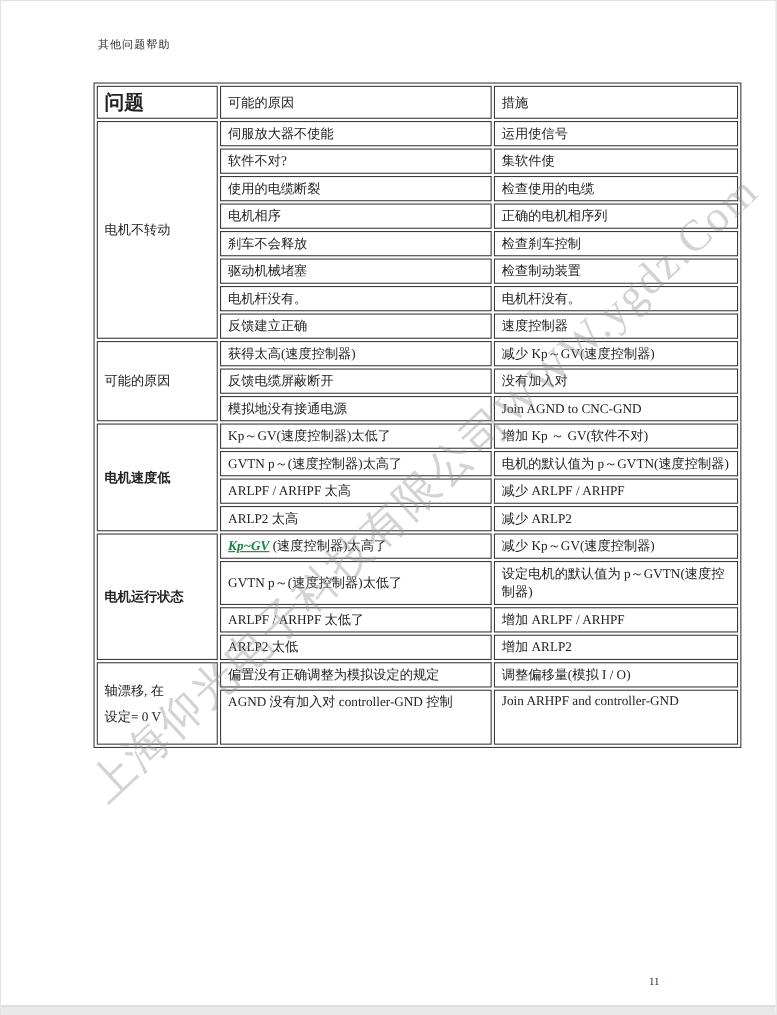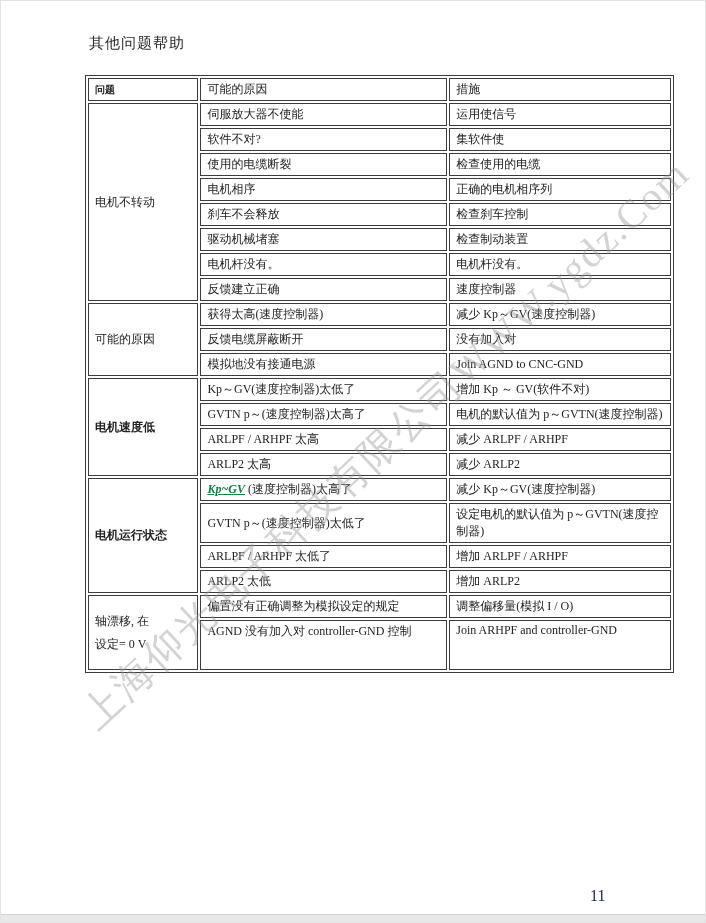--- a/index.html
+++ b/index.html
@@ -2,48 +2,48 @@
 <html><head>
 <meta charset="utf-8">
 <style>
   html,body { margin:0; padding:0; background:#d9d9d9; }
   .page {
     position:relative; width:706px; height:923px; background:#ffffff;
     overflow:hidden; font-family:"Liberation Sans", sans-serif; color:#1b1b1b;
     box-sizing:border-box; border:1px solid #e3e3e3;
   }
   .heading {
-    position:absolute; left:88px; top:33px; font-size:15px; color:#2a2a2a;
+    position:absolute; left:88px; top:33px; font-size:10px; color:#2a2a2a;
     letter-spacing:1px; font-family:"Liberation Serif", serif;
   }
   table.trouble {
     position:absolute; left:84px; top:74px; width:589px;
     border-collapse:separate; border-spacing:2px;
     border:1px solid #3c3c3c; background:#ffffff;
   }
   table.trouble th, table.trouble td {
     border:1px solid #3c3c3c; font-size:12px; font-weight:normal;
     padding:2px 6px; height:17px; text-align:left; vertical-align:middle;
     background:#ffffff; font-family:"Liberation Serif", serif; color:#222;
   }
   table.trouble th { font-size:12px; }
-  table.trouble th.bold { font-weight:bold; font-size:10px; }
+  table.trouble th.bold { font-weight:bold; font-size:18px; }
   td.problem { vertical-align:top; padding-top:3px; white-space:pre-line; line-height:1.9; }
   td.problem.bold { font-weight:bold;margin-top:16px; }
   td.lg { font-size:14px; }
   tr.tall td { height:44px; vertical-align:top; }
   a.cause-link { color:#15803d; font-weight:bold; font-style:italic; text-decoration:underline; }
   .watermark {
     position:absolute; left:68px; top:700px; transform:rotate(-43deg);
     transform-origin:0 0; white-space:nowrap; font-size:40px; letter-spacing:2px;
     color:rgba(150,150,150,0.42); pointer-events:none; z-index:5;
     font-family:"Liberation Serif", serif;
   }
   .page-number {
-    position:absolute; left:589px; top:886px; font-size:16px;
+    position:absolute; left:589px; top:886px; font-size:10px;
     font-family:"Liberation Serif", serif; color:#1a2a4a;
   }
   .bottom-bar {
     position:absolute; left:0; bottom:0; width:100%; height:7px;
     background:#e8e8e8; border-top:1px solid #d0d0d0;
   }
 </style>
 </head>
 <body>
 

